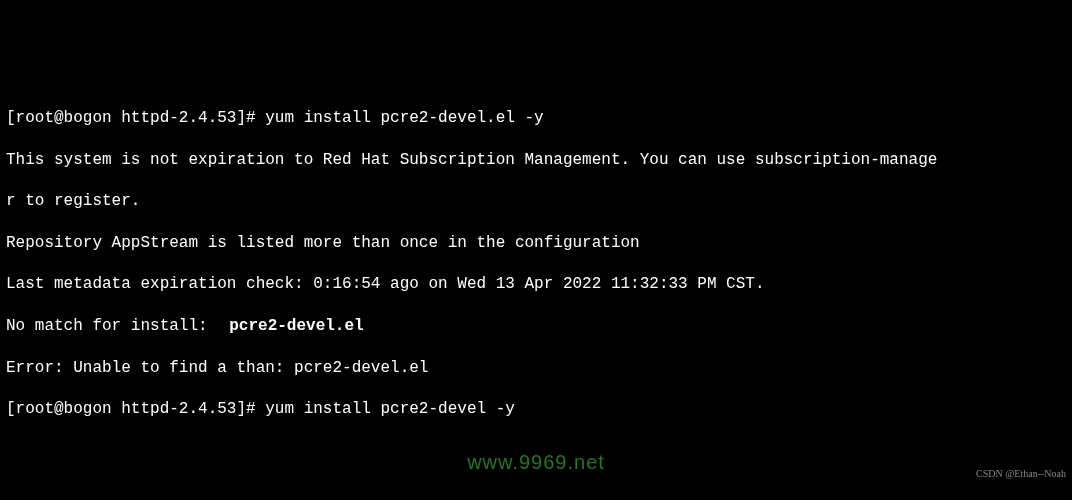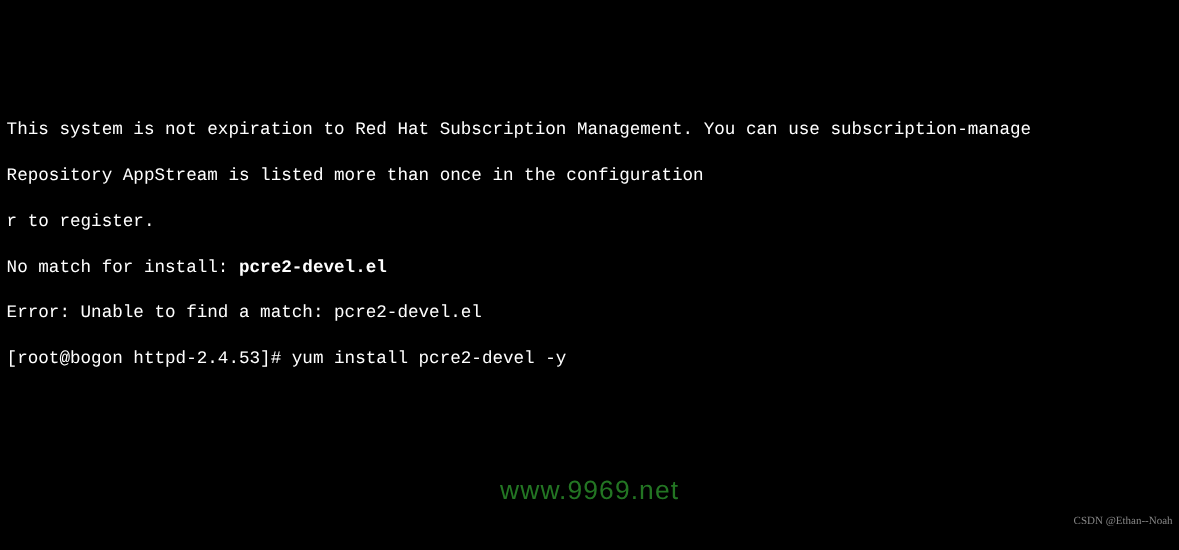--- a/index.html
+++ b/index.html
@@ -18,28 +18,29 @@
       overflow: hidden;
       padding: 4px 6px;
       position: relative;
       white-space: pre;
     }
     .line {
       display: block;
     }
     .bold {
       font-weight: bold;
+      margin-left: 12px;
     }
     .watermark {
       position: absolute;
-      bottom: 38px;
+      bottom: 25px;
       left: 50%;
       transform: translateX(-50%);
       color: #2a8a2a;
-      font-size: 24px;
+      font-size: 20px;
       font-family: Arial, sans-serif;
       font-weight: normal;
       letter-spacing: 1px;
       opacity: 0.85;
       pointer-events: none;
       z-index: 1;
     }
     .attribution {
       position: absolute;
       bottom: 20px;
@@ -52,25 +53,27 @@
       position: relative;
       z-index: 2;
     }
   </style>
 </head>
 <body>
 
 
 
 <div class="terminal-content">
+<span class="line">[root@bogon httpd-2.4.53]# yum install pcre2-devel.el -y</span>
 <span class="line">This system is not expiration to Red Hat Subscription Management. You can use subscription-manage</span>
+<span class="line">r to register.</span>
 <span class="line">Repository AppStream is listed more than once in the configuration</span>
-<span class="line">r to register.</span>
+<span class="line">Last metadata expiration check: 0:16:54 ago on Wed 13 Apr 2022 11:32:33 PM CST.</span>
 <span class="line"><span>No match for install: </span><span class="bold">pcre2-devel.el</span></span>
-<span class="line">Error: Unable to find a match: pcre2-devel.el</span>
+<span class="line">Error: Unable to find a than: pcre2-devel.el</span>
 <span class="line">[root@bogon httpd-2.4.53]# yum install pcre2-devel -y</span>
 
 
 
 
 
 
 
 
 

